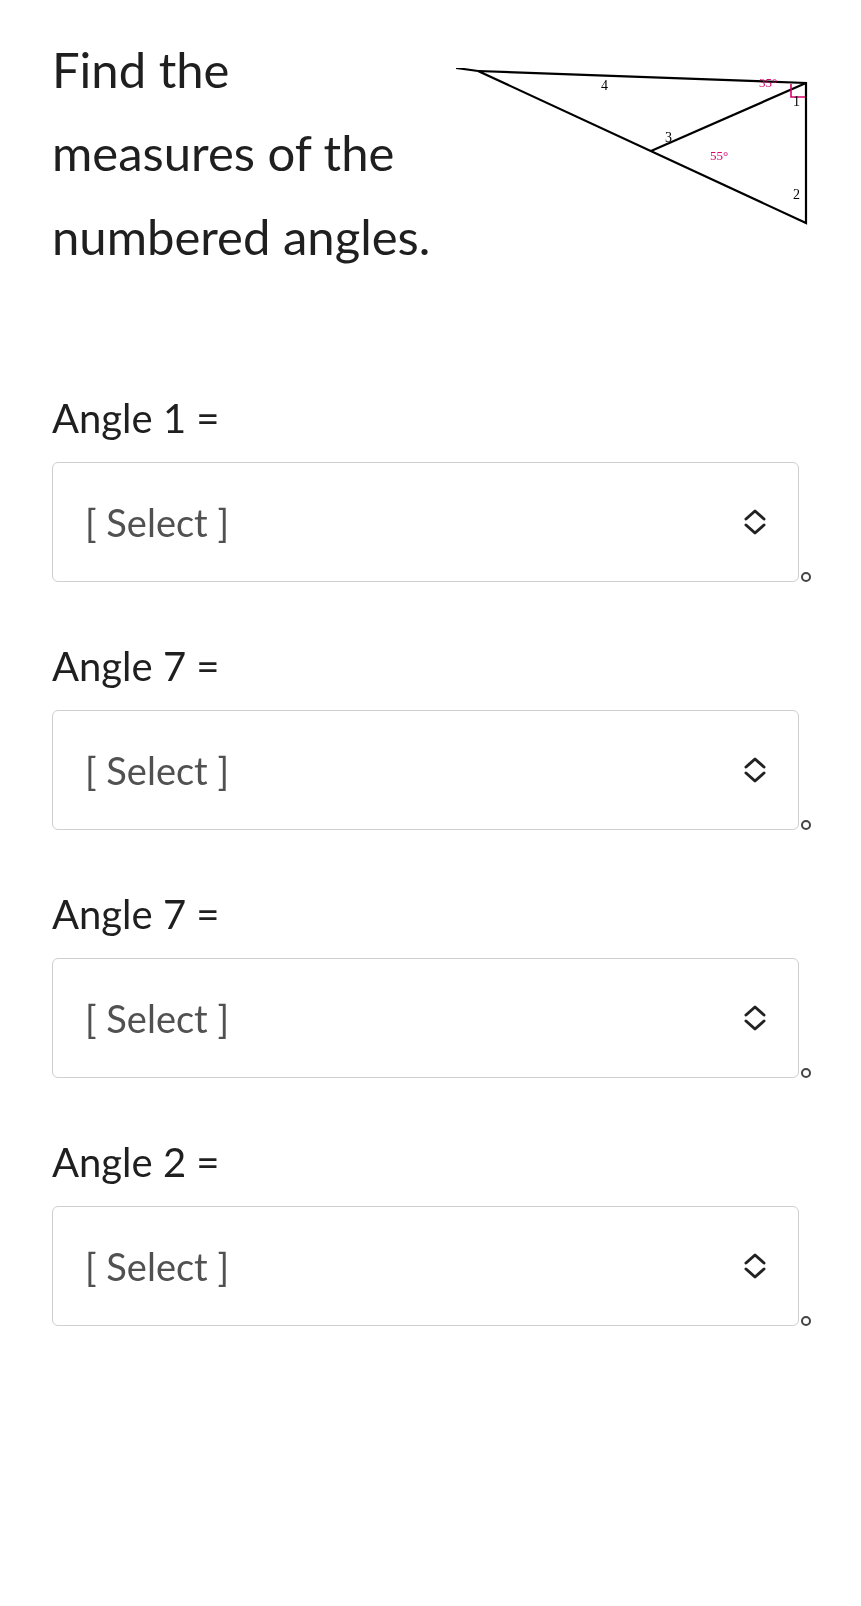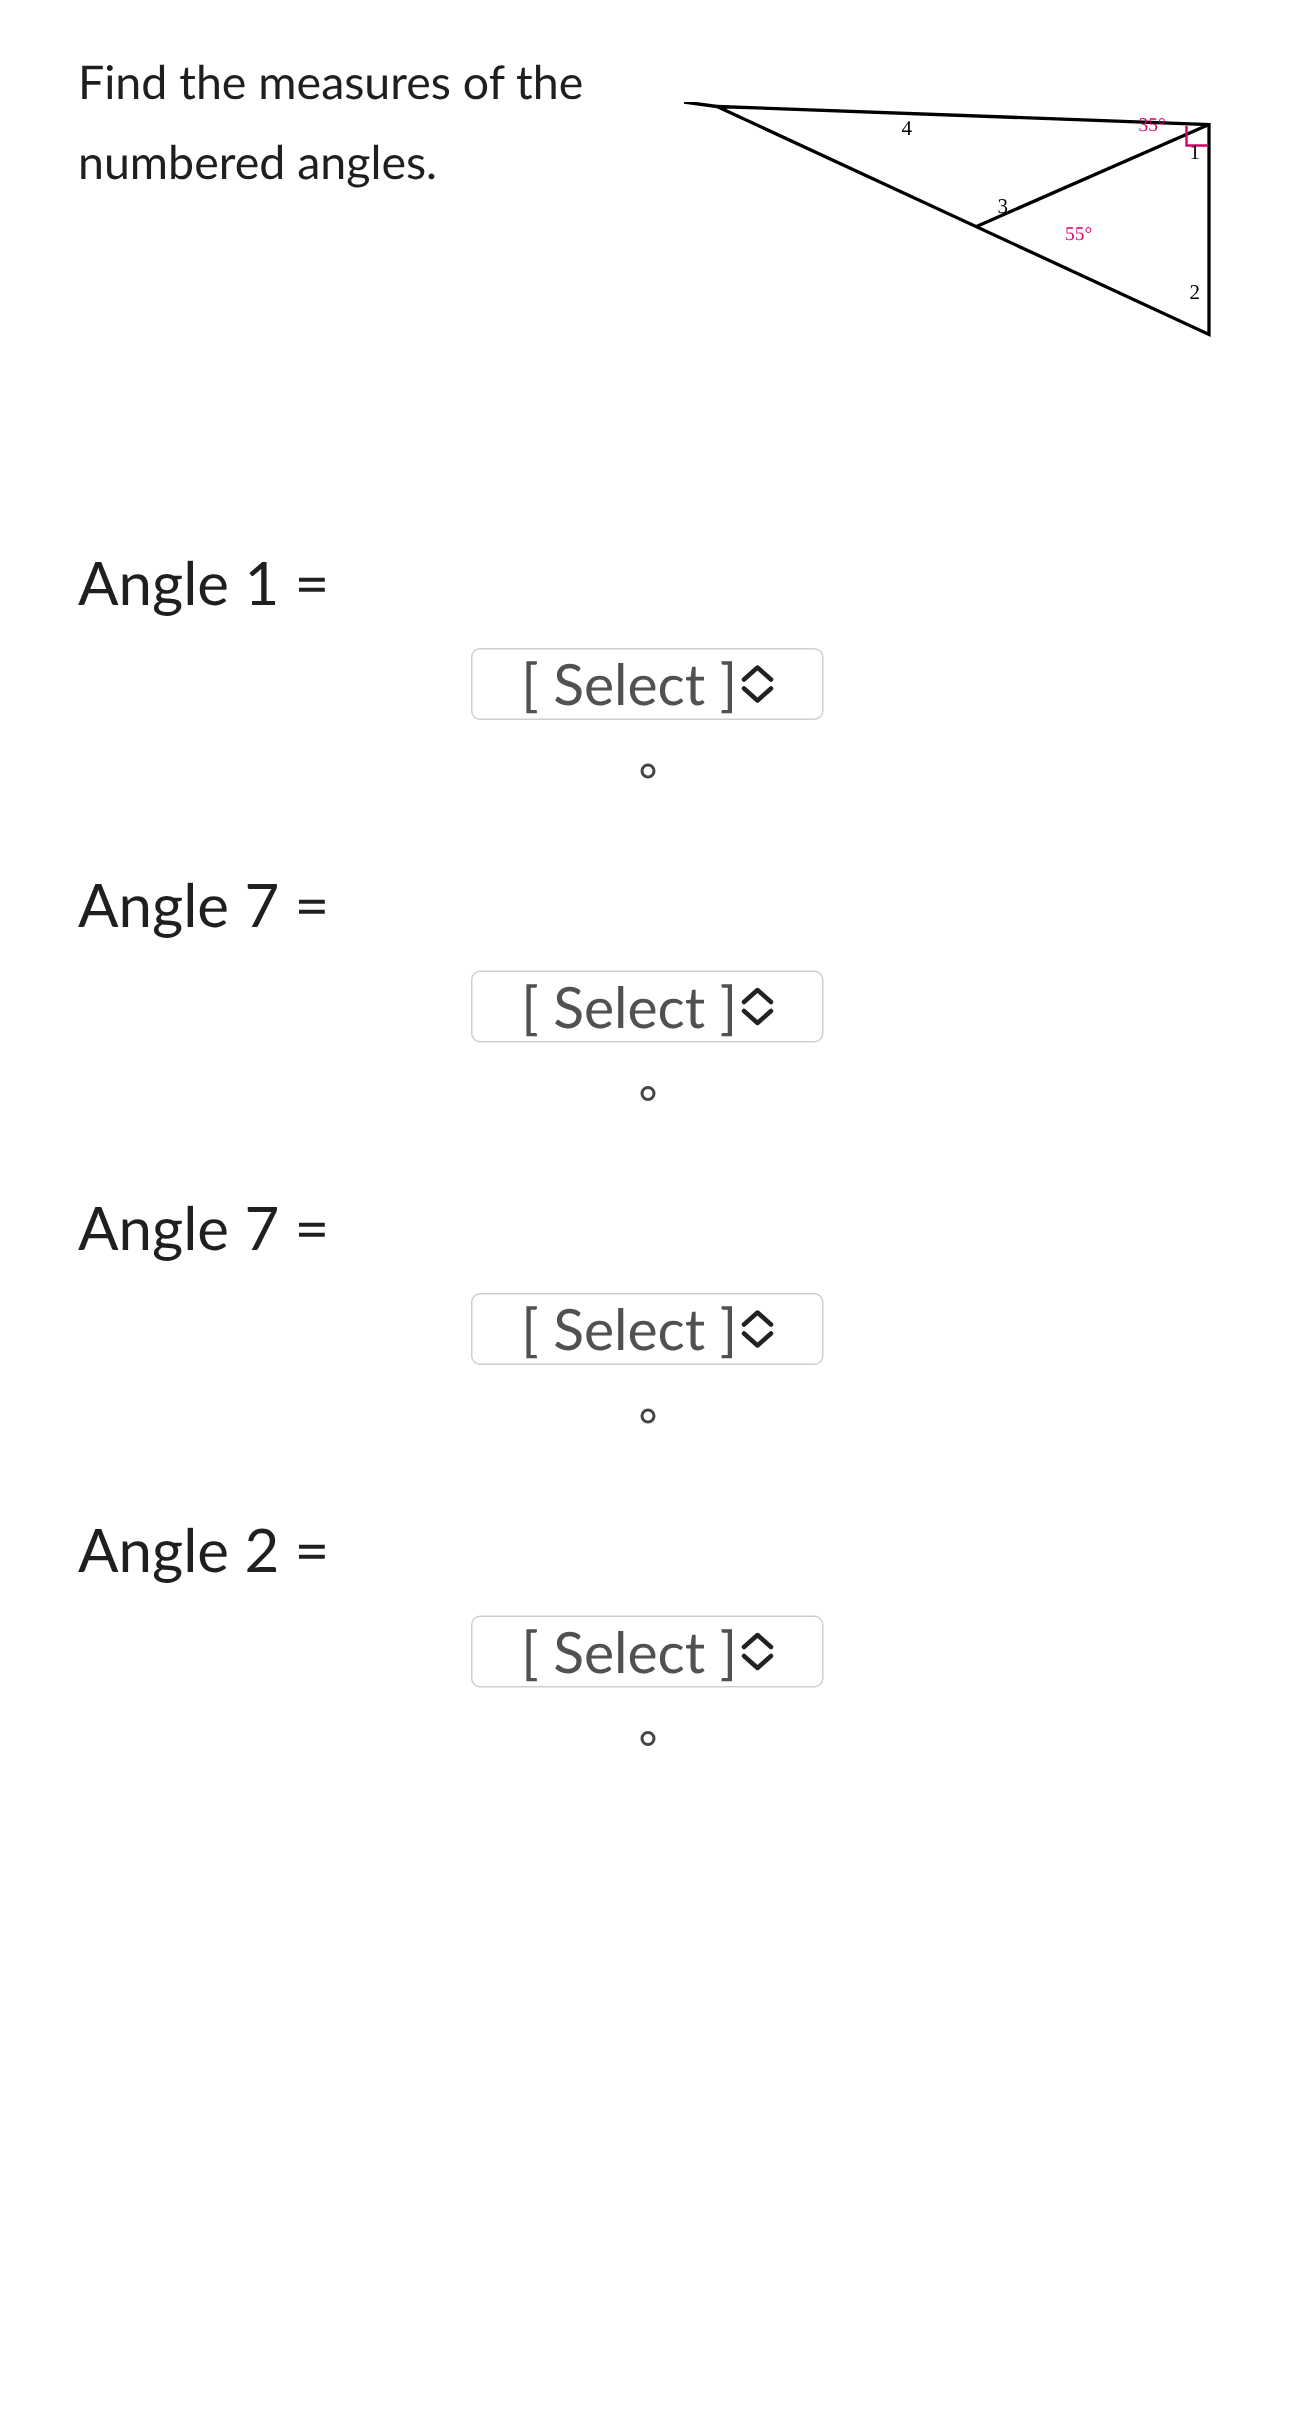--- a/index.html
+++ b/index.html
@@ -13,21 +13,21 @@
   }
   .container {
     padding: 28px 50px 28px 52px;
   }
   .top-row {
     display: flex;
     align-items: flex-start;
     gap: 24px;
   }
   .question-text {
-    font-size: 31px;
+    font-size: 49px;
     line-height: 1.7;
     font-weight: 400;
     color: #1f1f1f;
     flex: 0 0 auto;
     max-width: 380px;
   }
   .figure-wrap {
     flex: 1;
     display: flex;
     justify-content: flex-end;
@@ -44,23 +44,22 @@
     margin-bottom: 60px;
   }
   .answer-label {
     font-size: 40px;
     font-weight: 400;
     color: #1f1f1f;
     margin-bottom: 20px;
   }
   .select-row {
     display: flex;
-    align-items: center;
-    gap: 29px;
-    flex-direction: column;
+    align-items: flex-end;
+    gap: 2px;
   }
   .select-box {
     flex: 1;
     border: 1px solid #cfcfcf;
     border-radius: 6px;
     height: 120px;
     display: flex;
     align-items: center;
     justify-content: space-between;
     padding: 0 30px 0 32px;

